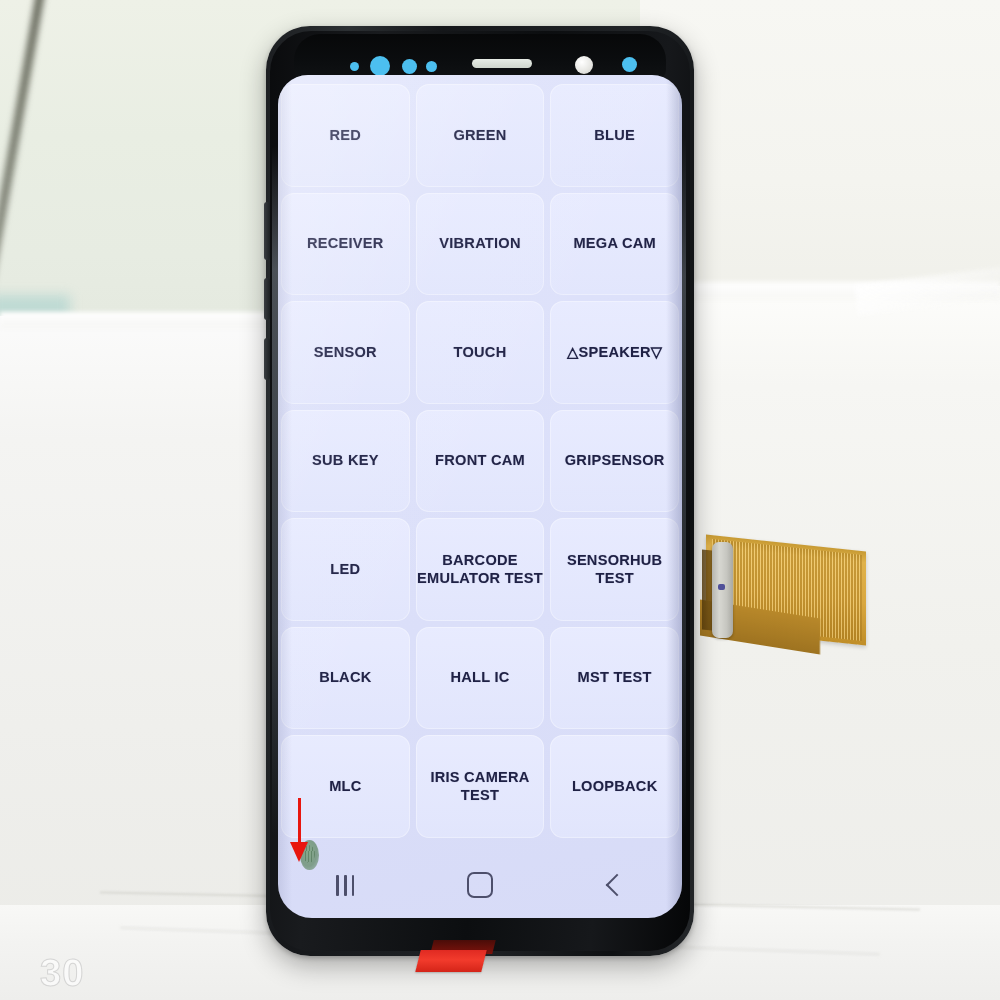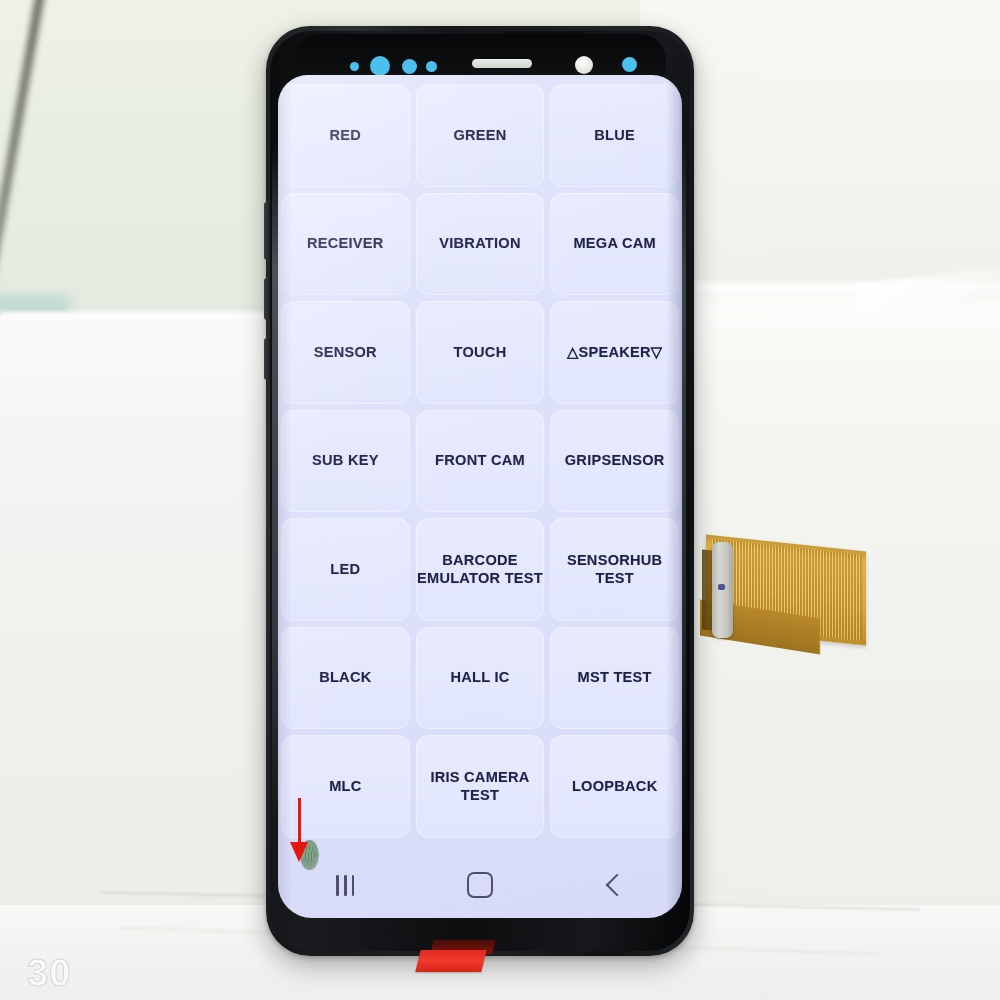--- a/index.html
+++ b/index.html
@@ -246,21 +246,21 @@
     position:absolute;left:10px;top:0;width:3.2px;height:48px;background:#e8160f;
   }
   .arrow-head{
     position:absolute;left:2px;top:44px;width:0;height:0;
     border-left:9.5px solid transparent;border-right:9.5px solid transparent;
     border-top:20px solid #e8160f;
   }
 
   
   #watermark{
-    position:absolute;left:27px;top:952px;
+    position:absolute;left:40px;top:952px;
     font-size:38px;font-weight:700;letter-spacing:1px;
     color:rgba(255,255,255,.62);
     -webkit-text-stroke:1px rgba(185,185,185,.55);
     font-family:"Liberation Sans", sans-serif;
     user-select:none;
   }
 </style>
 </head>
 <body>
 

